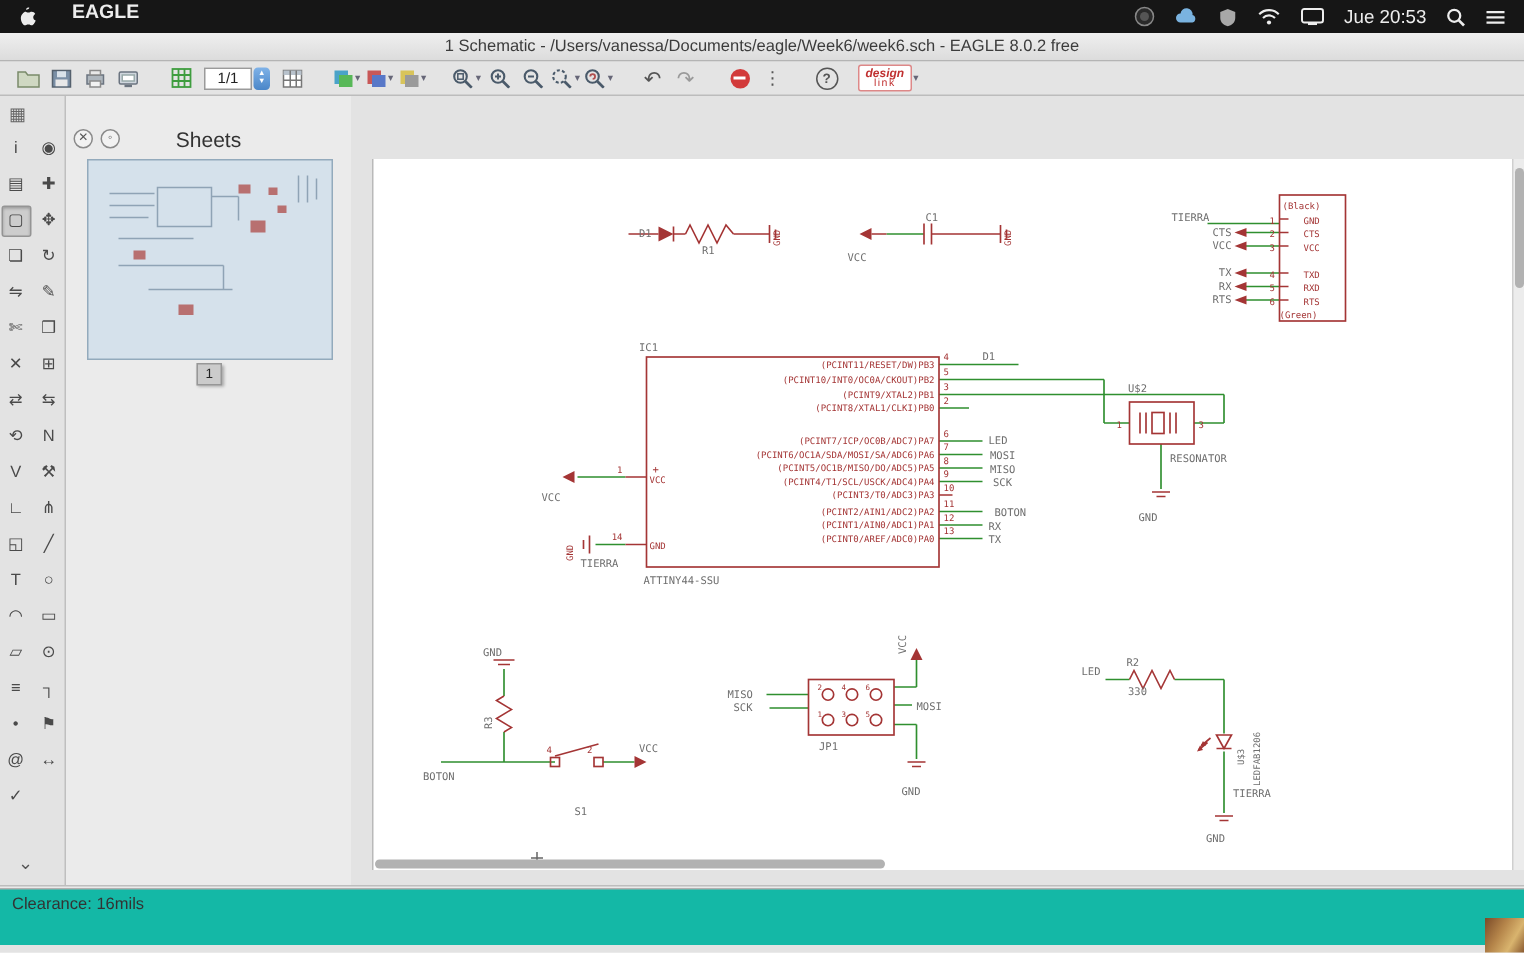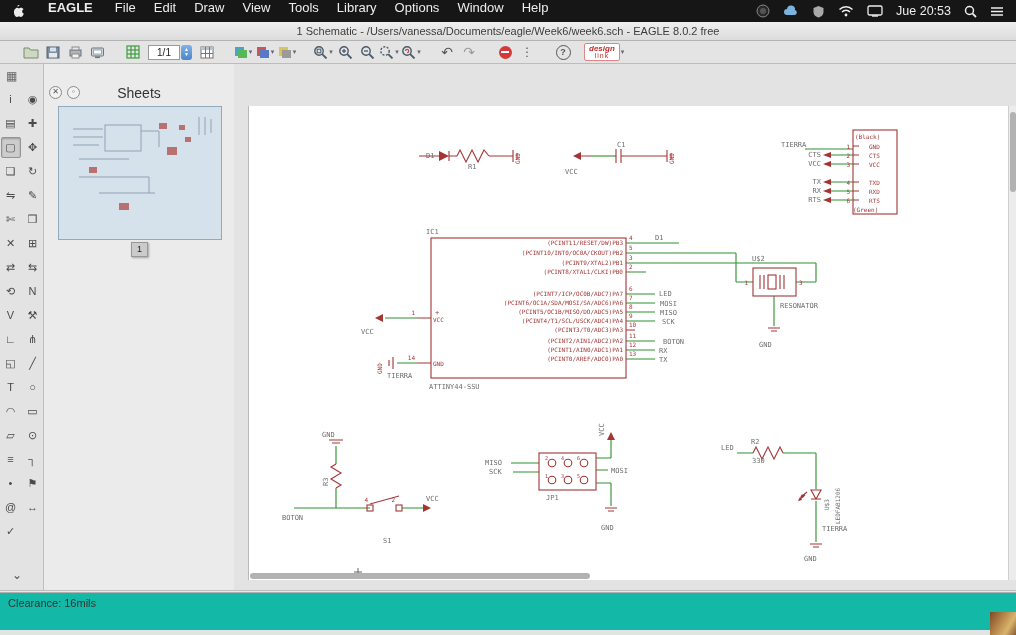--- a/index.html
+++ b/index.html
@@ -11,21 +11,21 @@
   #menubar .appname{font-weight:bold;margin-right:4px;}
   #menubar .mi{padding:0 9px;}
   #menubar .right{margin-left:auto;display:flex;align-items:center;gap:13px;padding-right:12px;}
   #menubar .clock{font-size:12.5px;}
   
   #titlebar{position:absolute;left:0;top:22px;width:1016px;height:18px;
     background:linear-gradient(#efefef,#dcdcdc);border-bottom:1px solid #b4b4b4;
     text-align:center;font-size:11px;color:#3c3c3c;line-height:18px;}
   
   #toolbar{position:absolute;left:0;top:41px;width:1016px;height:23px;background:#e4e4e4;
-    border-bottom:1px solid #bcbcbc;display:flex;align-items:center;padding-left:20px;box-sizing:border-box;}
+    border-bottom:1px solid #bcbcbc;display:flex;align-items:center;padding-left:8px;box-sizing:border-box;}
   .tbtn{height:18px;min-width:20px;display:flex;align-items:center;justify-content:center;margin:0 1px;color:#555;}
   .tgap{width:14px;}
   .caret{font-size:7px;color:#667;margin-left:1px;}
   #sheetsel{display:flex;align-items:center;margin:0 4px;}
   #sheetsel .val{width:30px;height:13px;background:#fff;border:1px solid #9a9a9a;font-size:10px;
     text-align:center;line-height:13px;color:#222;}
   #sheetsel .stepper{width:11px;height:15px;margin-left:1px;border-radius:3px;
     background:linear-gradient(#7fb2e8,#4a86c8);display:flex;flex-direction:column;align-items:center;
     justify-content:center;color:#fff;font-size:5px;line-height:5px;}
   .stopicon{width:13px;height:13px;border-radius:50%;background:#d23a3a;position:relative;}
@@ -86,31 +86,20 @@
 </head>
 <body>
 
 <div id="menubar">
   <span class="apple">
     <svg width="13" height="15" viewBox="0 0 13 15">
       <path fill="#ececec" d="M7.6 1.2c-.5 1-1.6 1.4-2.2 1.3-.1-.9 1-2 2.2-1.3zM4.6 3.8c1 0 1.4.5 2.3.5.9 0 1.2-.5 2.3-.5.9 0 1.9.6 2.3 1.5-2 1.2-1.6 3.7.3 4.4-.4 1.2-1.5 3.2-2.6 3.2-.8 0-1-.5-2.3-.5s-1.5.5-2.3.5c-1.2 0-2.7-2.4-2.7-4.7 0-2.5 1.5-3.5 2.7-4.4z"></path>
     </svg>
   </span>
   <span class="mi appname">EAGLE</span>
-  <span id="menu-items" style="display:flex;">
-      <span class="mi">File</span>
-      <span class="mi">Edit</span>
-      <span class="mi">Draw</span>
-      <span class="mi">View</span>
-      <span class="mi">Tools</span>
-      <span class="mi">Library</span>
-      <span class="mi">Options</span>
-      <span class="mi">Window</span>
-      <span class="mi">Help</span>
-    </span>
   <span class="right">
     <svg width="14" height="14" viewBox="0 0 14 14">
         <circle cx="7" cy="7" r="6" fill="#2a2a2a" stroke="#888"></circle>
         <circle cx="7" cy="7" r="3" fill="#555"></circle>
       </svg>
     <svg width="16" height="12" viewBox="0 0 16 12">
         <path d="M4 10a3 3 0 0 1 0-6 4 4 0 0 1 8 1 2.6 2.6 0 0 1 0 5z" fill="#7ab3e0"></path>
       </svg>
     <svg width="13" height="13" viewBox="0 0 13 13">
         <path d="M6.5 1l5 2v4c0 3-2.5 5-5 5.5C4 12 1.5 10 1.5 7V3z" fill="#a8a8a8"></path>

